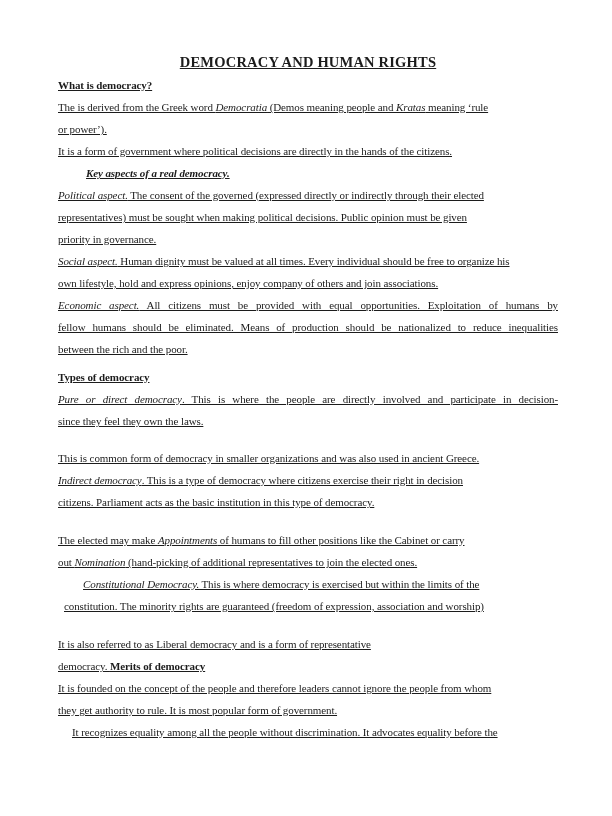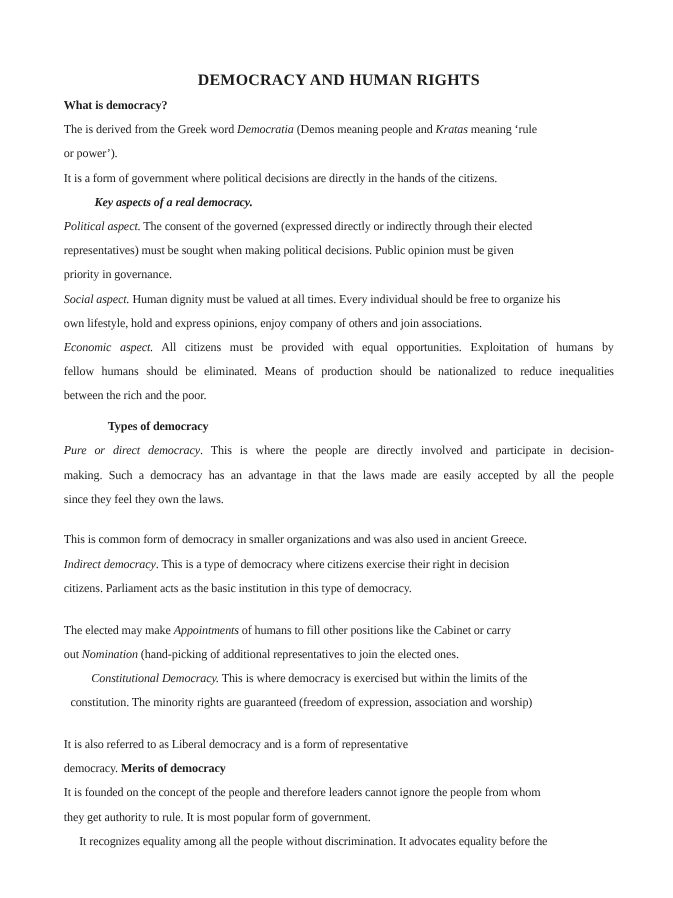--- a/index.html
+++ b/index.html
@@ -12,22 +12,23 @@
     width: 612px;
     height: 816px;
     background: #ffffff;
     overflow: hidden;
     font-family: "Liberation Serif", serif;
     color: #1c1c1c;
   }
   .content {
     position: absolute;
     left: 58px;
-    top: 61px;
+    top: 50px;
     width: 500px;
+    text-decoration: underline;
   }
   .doc-title {
     width: 500px;
     text-align: center;
     font-weight: bold;
     font-size: 14.5px;
     line-height: 24px;
     letter-spacing: 0.2px;
     white-space: nowrap;
   }
@@ -60,23 +61,22 @@
         <div class="line"><span class="r">It is a form of government where political decisions are directly in the hands of the citizens.</span></div>
         <div class="line"><span class="bi">Key aspects of a real democracy.</span></div>
         <div class="line"><span class="i">Political aspect.</span><span class="r"> The consent of the governed (expressed directly or indirectly through their elected</span></div>
         <div class="line"><span class="r">representatives) must be sought when making political decisions. Public opinion must be given</span></div>
         <div class="line"><span class="r">priority in governance.</span></div>
         <div class="line"><span class="i">Social aspect.</span><span class="r"> Human dignity must be valued at all times. Every individual should be free to organize his</span></div>
         <div class="line"><span class="r">own lifestyle, hold and express opinions, enjoy company of others and join associations.</span></div>
         <div class="line justify"><span class="i">Economic aspect.</span><span class="r"> All citizens must be provided with equal opportunities. Exploitation of humans by</span></div>
         <div class="line justify"><span class="r">fellow humans should be eliminated. Means of production should be nationalized to reduce inequalities</span></div>
         <div class="line"><span class="r">between the rich and the poor.</span></div>
-        <div class="line" style="margin-top: 6px; margin-left: 40px;"><span class="b">Types of democracy</span></div>
+        <div class="line" style="margin-top: 6px;"><span class="b">Types of democracy</span></div>
         <div class="line justify"><span class="i">Pure or direct democracy</span><span class="r">. This is where the people are directly involved and participate in decision-</span></div>
-        <div class="line justify"><span class="r">making. Such a democracy has an advantage in that the laws made are easily accepted by all the people</span></div>
         <div class="line"><span class="r">since they feel they own the laws.</span></div>
         <div class="line" style="margin-top: 15px;"><span class="r">This is common form of democracy in smaller organizations and was also used in ancient Greece.</span></div>
         <div class="line"><span class="i">Indirect democracy</span><span class="r">. This is a type of democracy where citizens exercise their right in decision</span></div>
         <div class="line"><span class="r">citizens. Parliament acts as the basic institution in this type of democracy.</span></div>
         <div class="line" style="margin-top: 16px;"><span class="r">The elected may make </span><span class="i">Appointments</span><span class="r"> of humans to fill other positions like the Cabinet or carry</span></div>
         <div class="line"><span class="r">out </span><span class="i">Nomination</span><span class="r"> (hand-picking of additional representatives to join the elected ones.</span></div>
         <div class="line" style="padding-left: 25px;"><span class="i">Constitutional Democracy.</span><span class="r"> This is where democracy is exercised but within the limits of the</span></div>
         <div class="line" style="padding-left: 6px;"><span class="r">constitution. The minority rights are guaranteed (freedom of expression, association and worship)</span></div>
         <div class="line" style="margin-top: 16px;"><span class="r">It is also referred to as Liberal democracy and is a form of representative</span></div>
         <div class="line"><span class="r">democracy. </span><span class="b">Merits of democracy</span></div>

